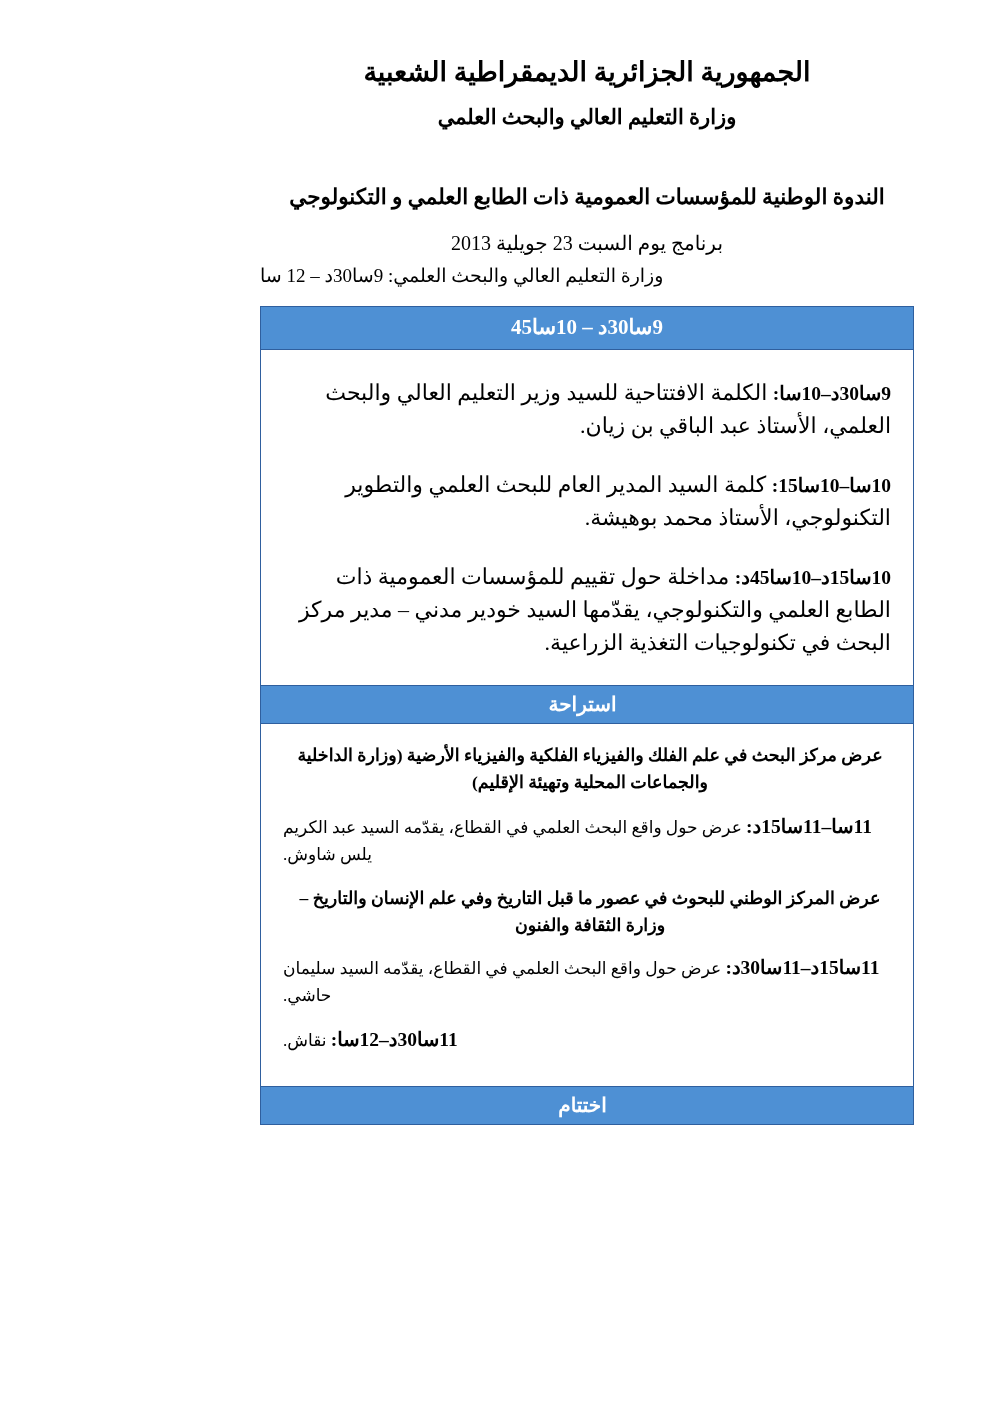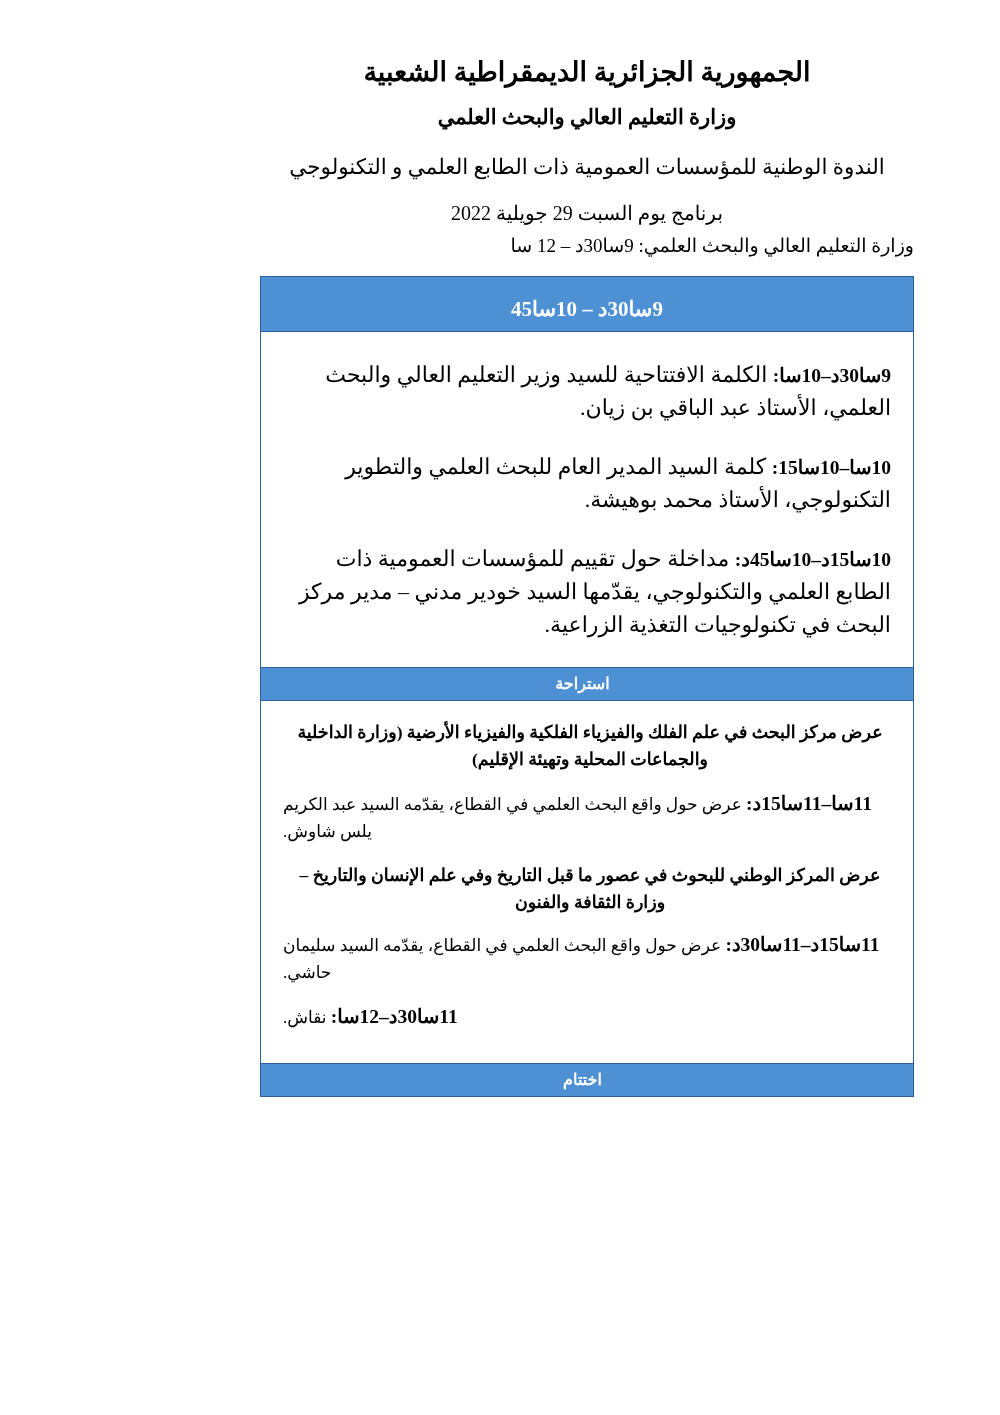--- a/index.html
+++ b/index.html
@@ -38,35 +38,35 @@
     margin-top: 8px;
     font-family: Liberation Serif, serif;
   }
   .hdr-3 {
     font-size: 17px;
     line-height: 1.55;
     margin-top: 6px;
   }
   .title-main {
     text-align: center;
-    font-weight: normal;
+    font-weight: bold;
     font-size: 21.5px;
     line-height: 1.5;
-    margin-top: 18px;
+    margin-top: 48px;
     direction: rtl;
   }
   .subtitle {
     text-align: center;
     font-size: 20px;
     line-height: 1.6;
     margin-top: 14px;
     direction: rtl;
   }
   .subtitle-2 {
-    text-align: right;
+    text-align: left;
     font-size: 19px;
     line-height: 1.6;
     margin-top: 2px;
     direction: rtl;
   }
 
   .table {
     margin-top: 14px;
     border: 1px solid #2f5f9e;
     border-collapse: collapse;
@@ -76,24 +76,24 @@
   .band {
     background: #4e90d4;
     color: #ffffff;
     text-align: center;
     font-weight: bold;
     border-top: 1px solid #2f5f9e;
     border-bottom: 1px solid #2f5f9e;
   }
   .band-session {
     font-size: 21px;
-    padding: 20px 6px 9px 6px;
+    padding: 8px 6px 9px 6px;
   }
   .band-break {
-    font-size: 16px;
+    font-size: 20px;
     padding: 6px 15px 7px 6px;
     font-weight: bold;
   }
   .band-2line {
     padding: 7px 10px 9px 10px;
   }
   .band-2line .l1 {
     font-size: 21px;
     line-height: 1.35;
   }
@@ -148,21 +148,21 @@
 </style>
 </head>
 <body>
 
 <div class="page">
 
   <div class="hdr hdr-1">الجمهورية الجزائرية الديمقراطية الشعبية</div>
   <div class="hdr hdr-2">وزارة التعليم العالي والبحث العلمي</div>
 
   <div class="title-main">الندوة الوطنية للمؤسسات العمومية ذات الطابع العلمي و التكنولوجي</div>
-  <div class="subtitle">برنامج يوم السبت 29 جويلية 2022</div>
+  <div class="subtitle">برنامج يوم السبت 23 جويلية 2013</div>
   <div class="subtitle-2">وزارة التعليم العالي والبحث العلمي: 9سا30د – 12 سا</div>
 
   <table class="table">
     <tbody>
       <tr>
         <td class="band band-session">9سا30د – 10سا45</td>
       </tr>
       <tr>
         <td class="body-cell">
           <p class="para"><span class="tm">9سا30د–10سا:</span><span class="rest"> الكلمة الافتتاحية للسيد وزير التعليم العالي والبحث العلمي، الأستاذ عبد الباقي بن زيان.</span></p>

